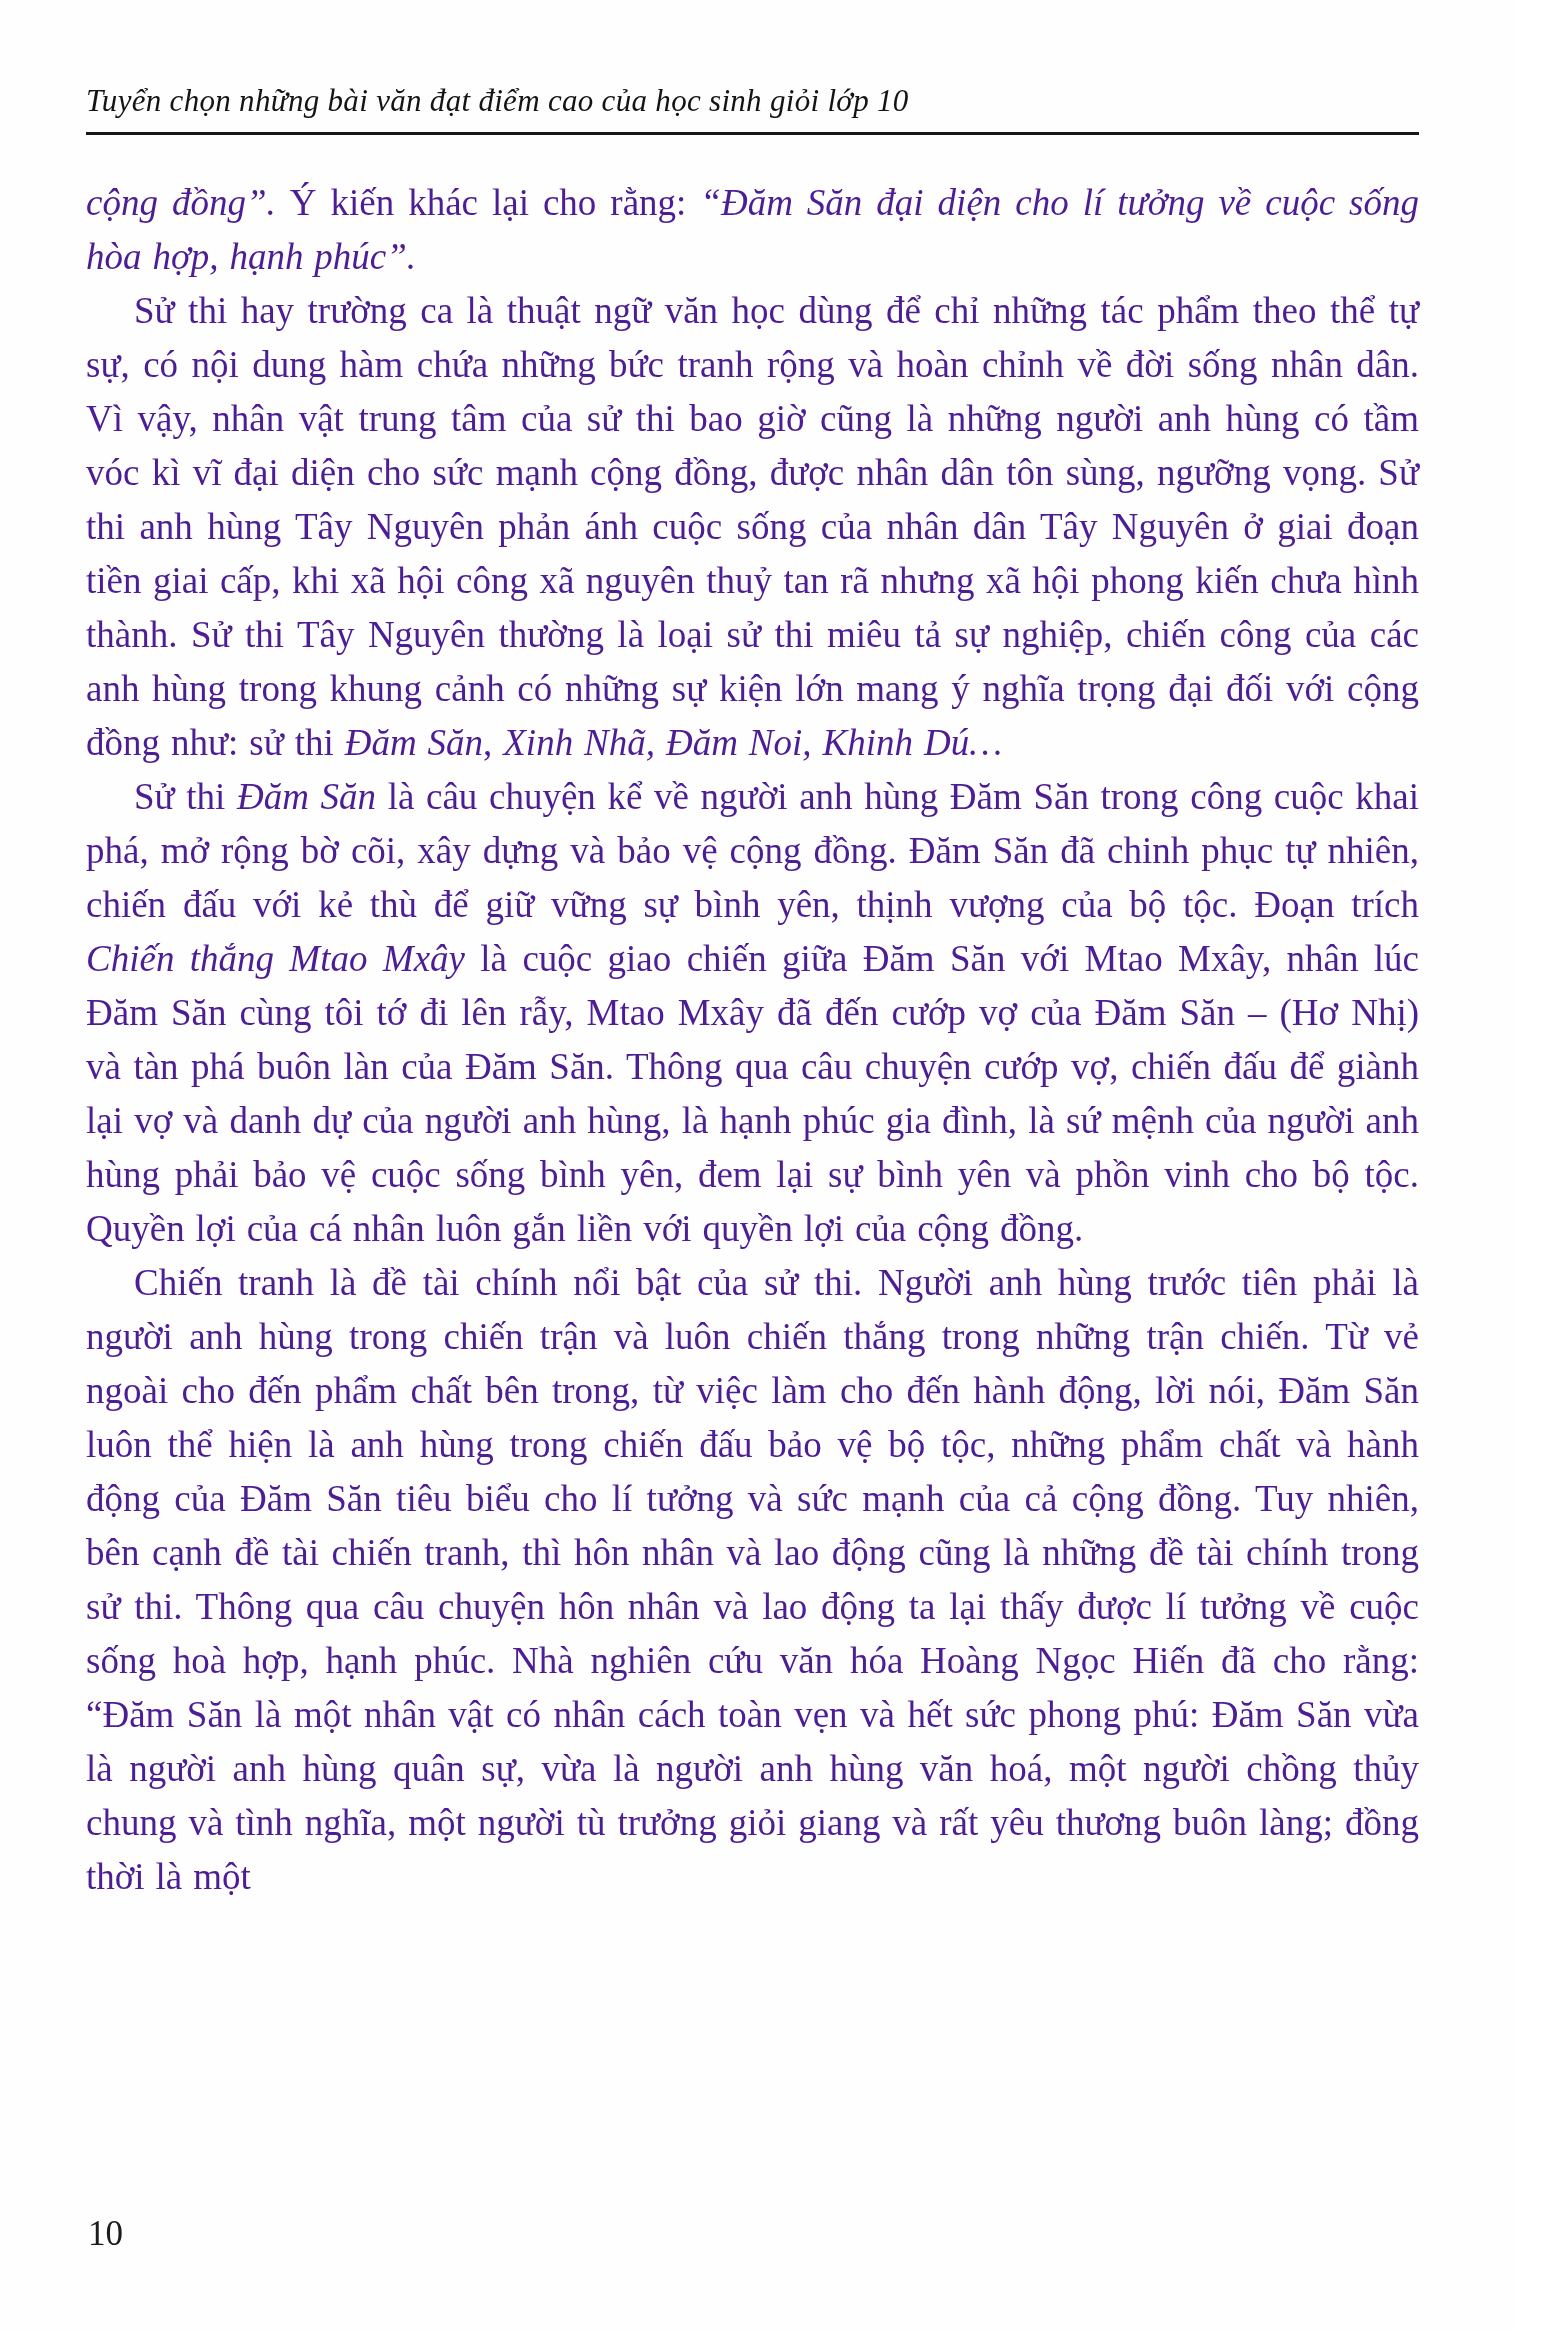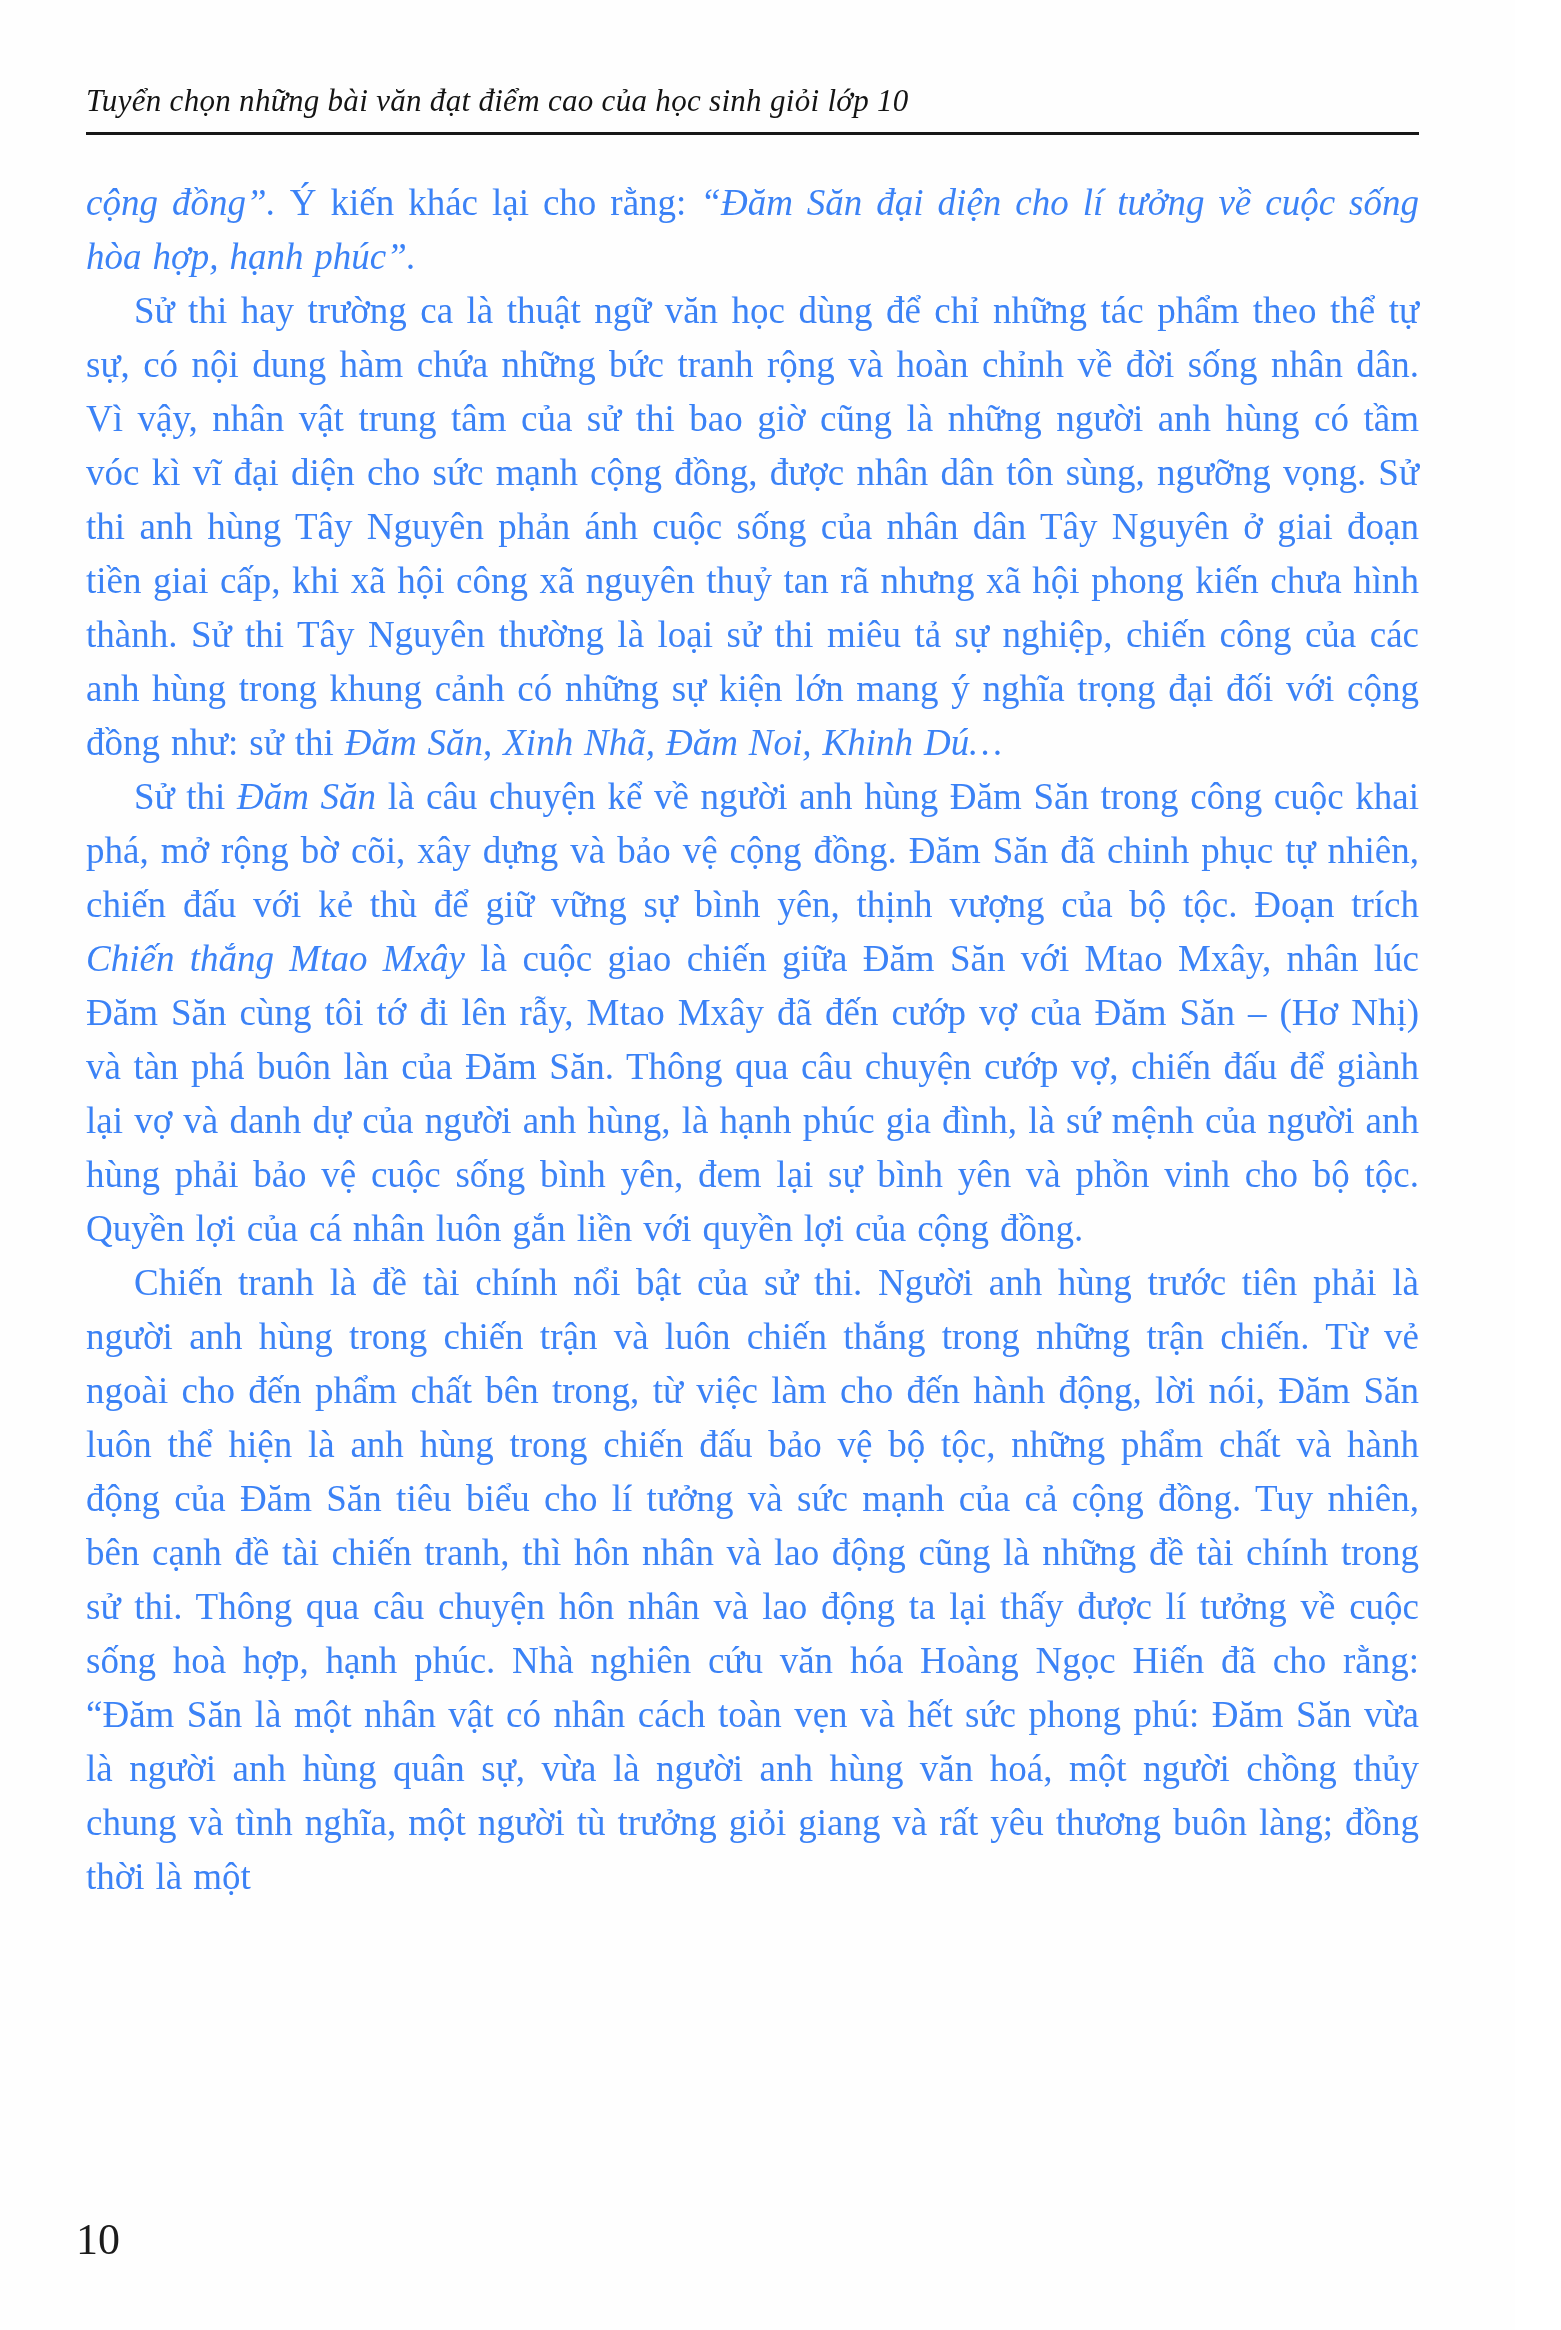--- a/index.html
+++ b/index.html
@@ -31,30 +31,30 @@
     margin-top: 13.2px;
     border-bottom: 3.3px solid #181818;
     width: 100%;
   }
   .body-text {
     margin-top: 41px;
     font-size: 37px;
     line-height: 54px;
     text-align: justify;
     word-spacing: 1.7px;
-    color: #3b82f6;
+    color: #4c1d95;
   }
   .para { margin: 0; }
   .para.indent { text-indent: 48px; font-family: Liberation Serif, serif; }
   .run.italic { font-style: italic; }
   .page-number {
     position: absolute;
-    left: 76px;
+    left: 88px;
     top: 2214px;
-    font-size: 44px;
+    font-size: 35px;
     font-family: "Liberation Serif", serif;
     color: #1b1b1b;
   }
 </style>
 </head>
 <body>
 
 <div class="page">
   <div class="content">
 

